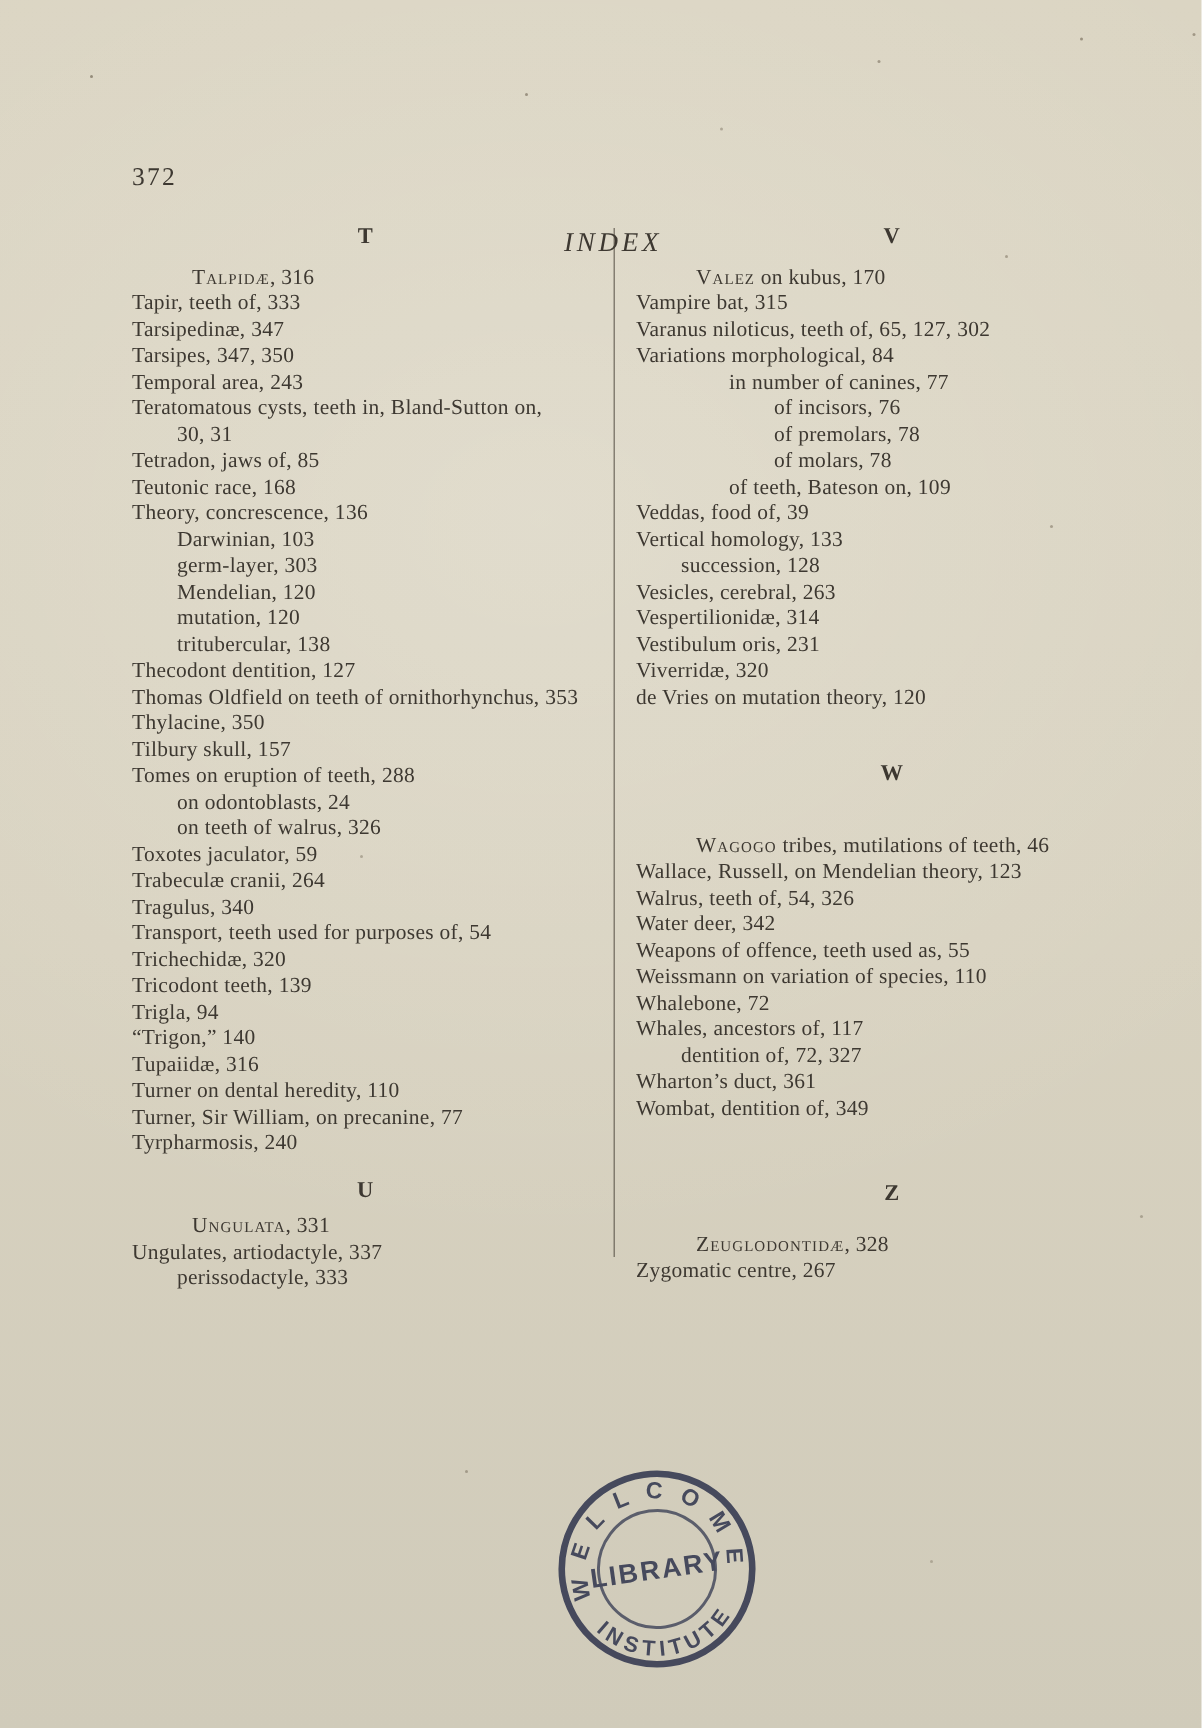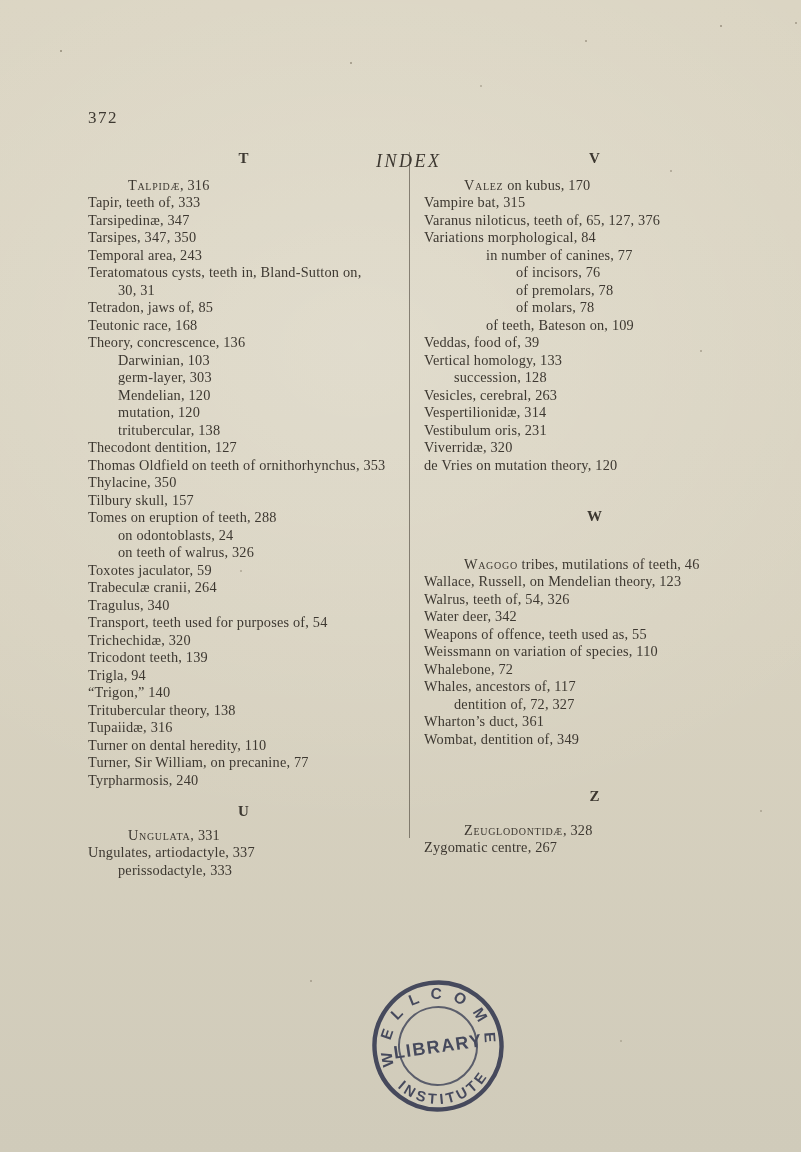--- a/index.html
+++ b/index.html
@@ -110,35 +110,34 @@
     <div class="entry ind1"><span>on odontoblasts, 24</span></div>
     <div class="entry ind1"><span>on teeth of walrus, 326</span></div>
     <div class="entry ind0"><span class="it">Toxotes jaculator</span><span>, 59</span></div>
     <div class="entry ind0"><span class="it">Trabeculæ cranii</span><span>, 264</span></div>
     <div class="entry ind0"><span class="it">Tragulus</span><span>, 340</span></div>
     <div class="entry ind0"><span>Transport, teeth used for purposes of, 54</span></div>
     <div class="entry ind0"><span class="it">Trichechidæ</span><span>, 320</span></div>
     <div class="entry ind0"><span>Tricodont teeth, 139</span></div>
     <div class="entry ind0"><span class="it">Trigla</span><span>, 94</span></div>
     <div class="entry ind0"><span>“Trigon,” 140</span></div>
-    <div class="entry ind0"><span>Tritubercular theory, 138</span></div>
     <div class="entry ind0"><span class="it">Tupaiidæ</span><span>, 316</span></div>
     <div class="entry ind0"><span>Turner on dental heredity, 110</span></div>
     <div class="entry ind0"><span>Turner, Sir William, on precanine, 77</span></div>
     <div class="entry ind0"><span>Tyrpharmosis, 240</span></div>
     <div class="letter-head head-U">U</div>
     <div class="entry ind0"><span class="sc">Ungulata</span><span>, 331</span></div>
     <div class="entry ind0"><span>Ungulates, artiodactyle, 337</span></div>
     <div class="entry ind1"><span>perissodactyle, 333</span></div>
   </div>
 <div class="col col-right" id="col-right">
     <div class="letter-head head-V">V</div>
     <div class="entry ind0"><span class="sc">Valez</span><span> on kubus, 170</span></div>
     <div class="entry ind0"><span>Vampire bat, 315</span></div>
-    <div class="entry ind0"><span class="it">Varanus niloticus</span><span>, teeth of, 65, 127, 376</span></div>
+    <div class="entry ind0"><span class="it">Varanus niloticus</span><span>, teeth of, 65, 127, 302</span></div>
     <div class="entry ind0"><span>Variations morphological, 84</span></div>
     <div class="entry ind2"><span>in number of canines, 77</span></div>
     <div class="entry ind3"><span>of incisors, 76</span></div>
     <div class="entry ind3"><span>of premolars, 78</span></div>
     <div class="entry ind3"><span>of molars, 78</span></div>
     <div class="entry ind2"><span>of teeth, Bateson on, 109</span></div>
     <div class="entry ind0"><span>Veddas, food of, 39</span></div>
     <div class="entry ind0"><span>Vertical homology, 133</span></div>
     <div class="entry ind1"><span>succession, 128</span></div>
     <div class="entry ind0"><span>Vesicles, cerebral, 263</span></div>

